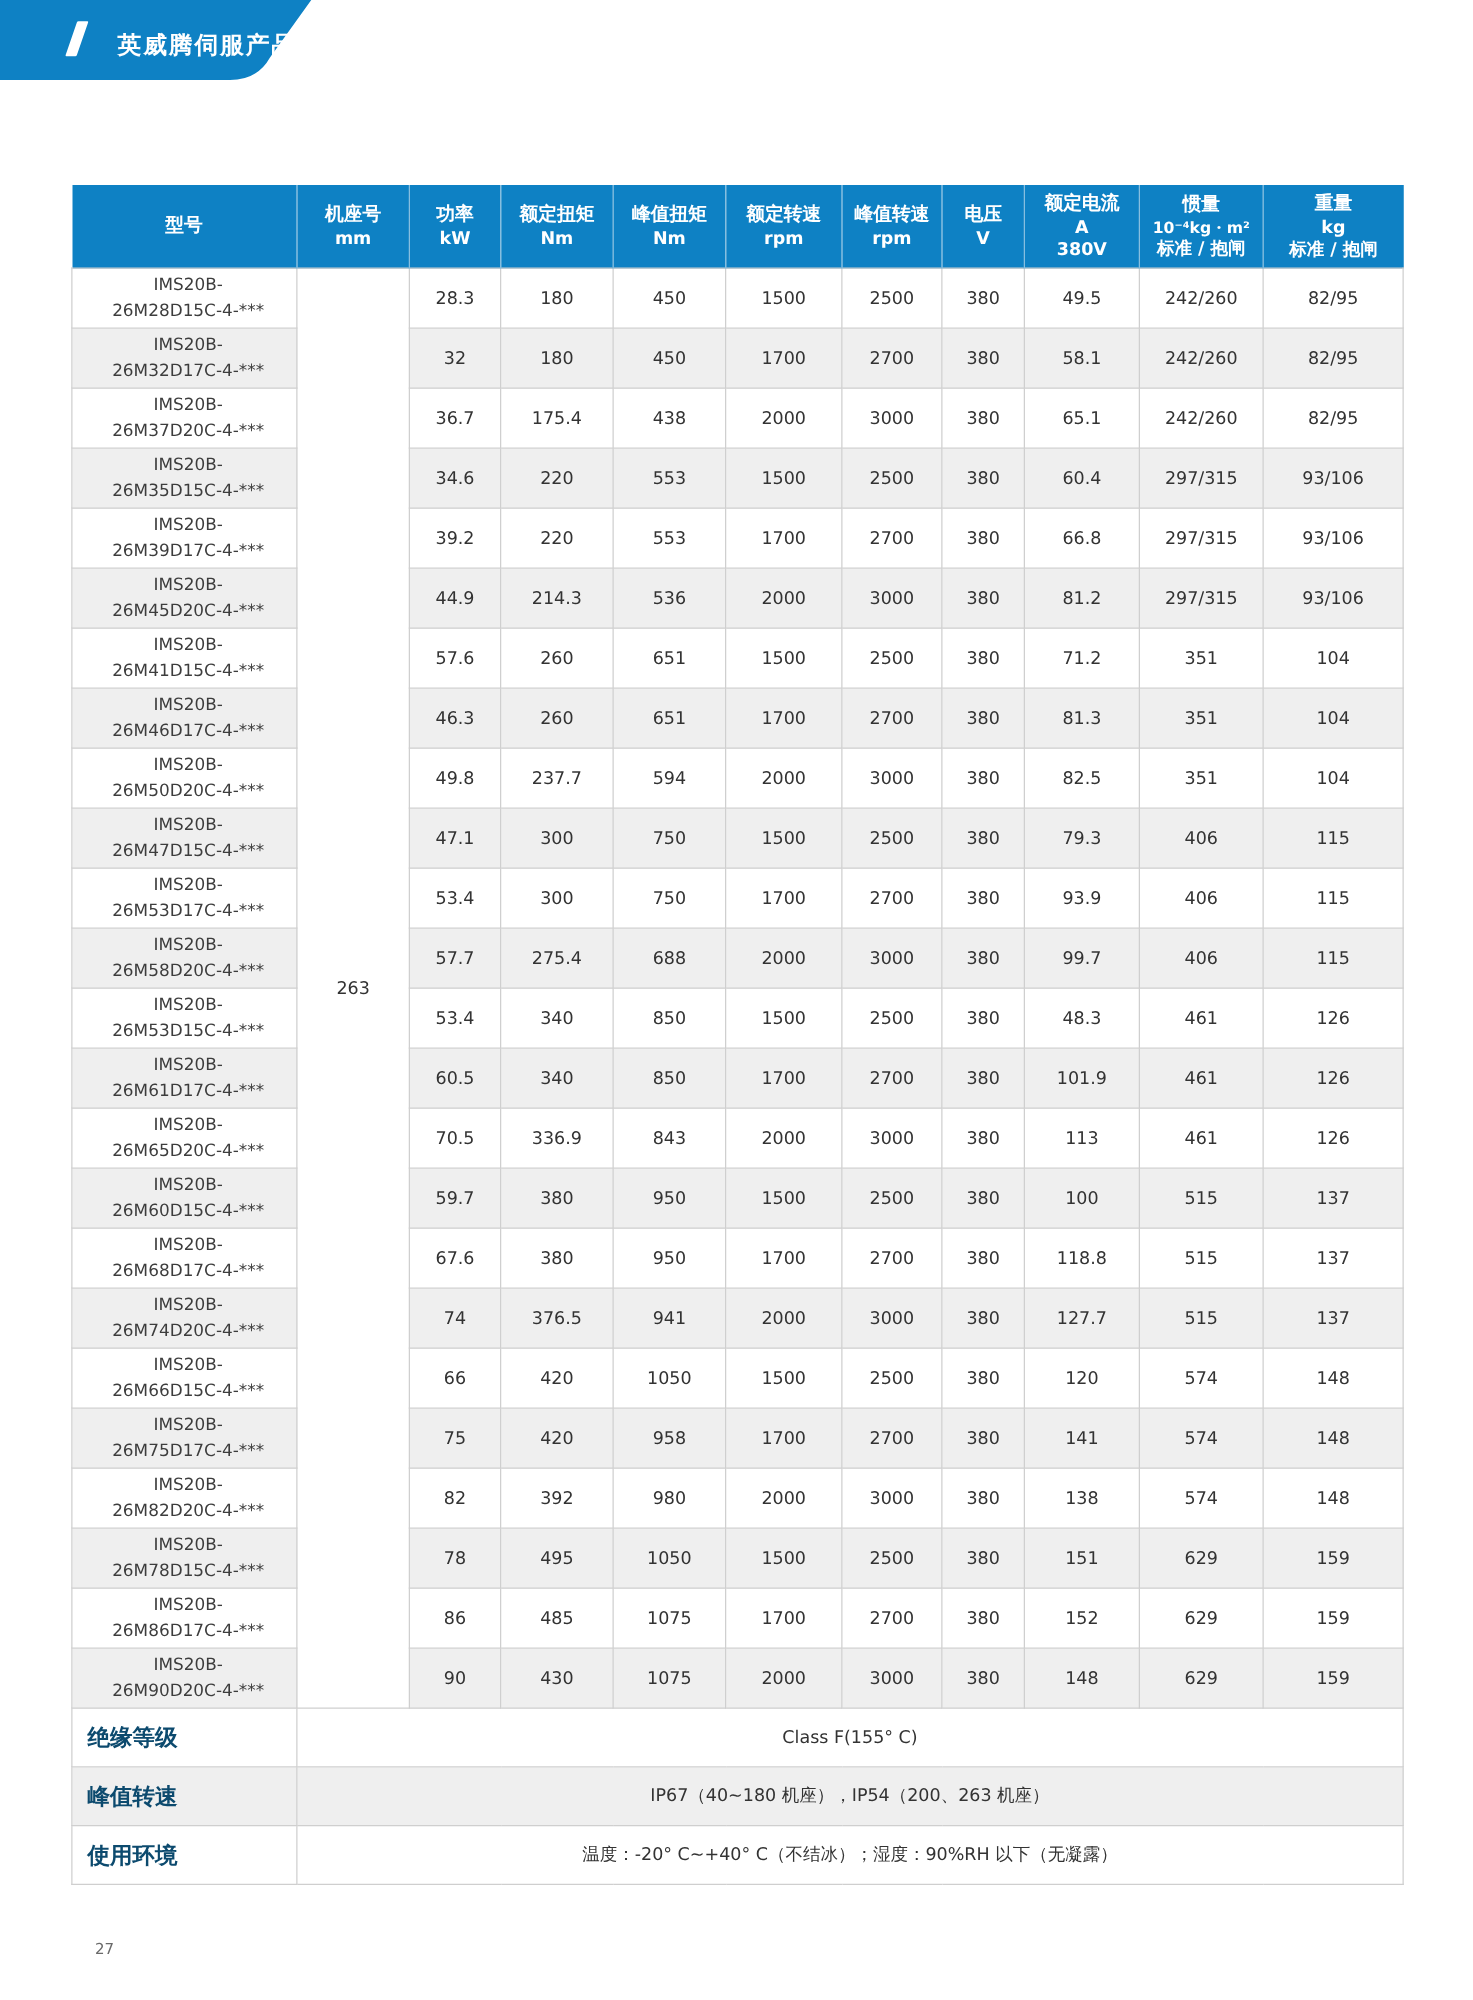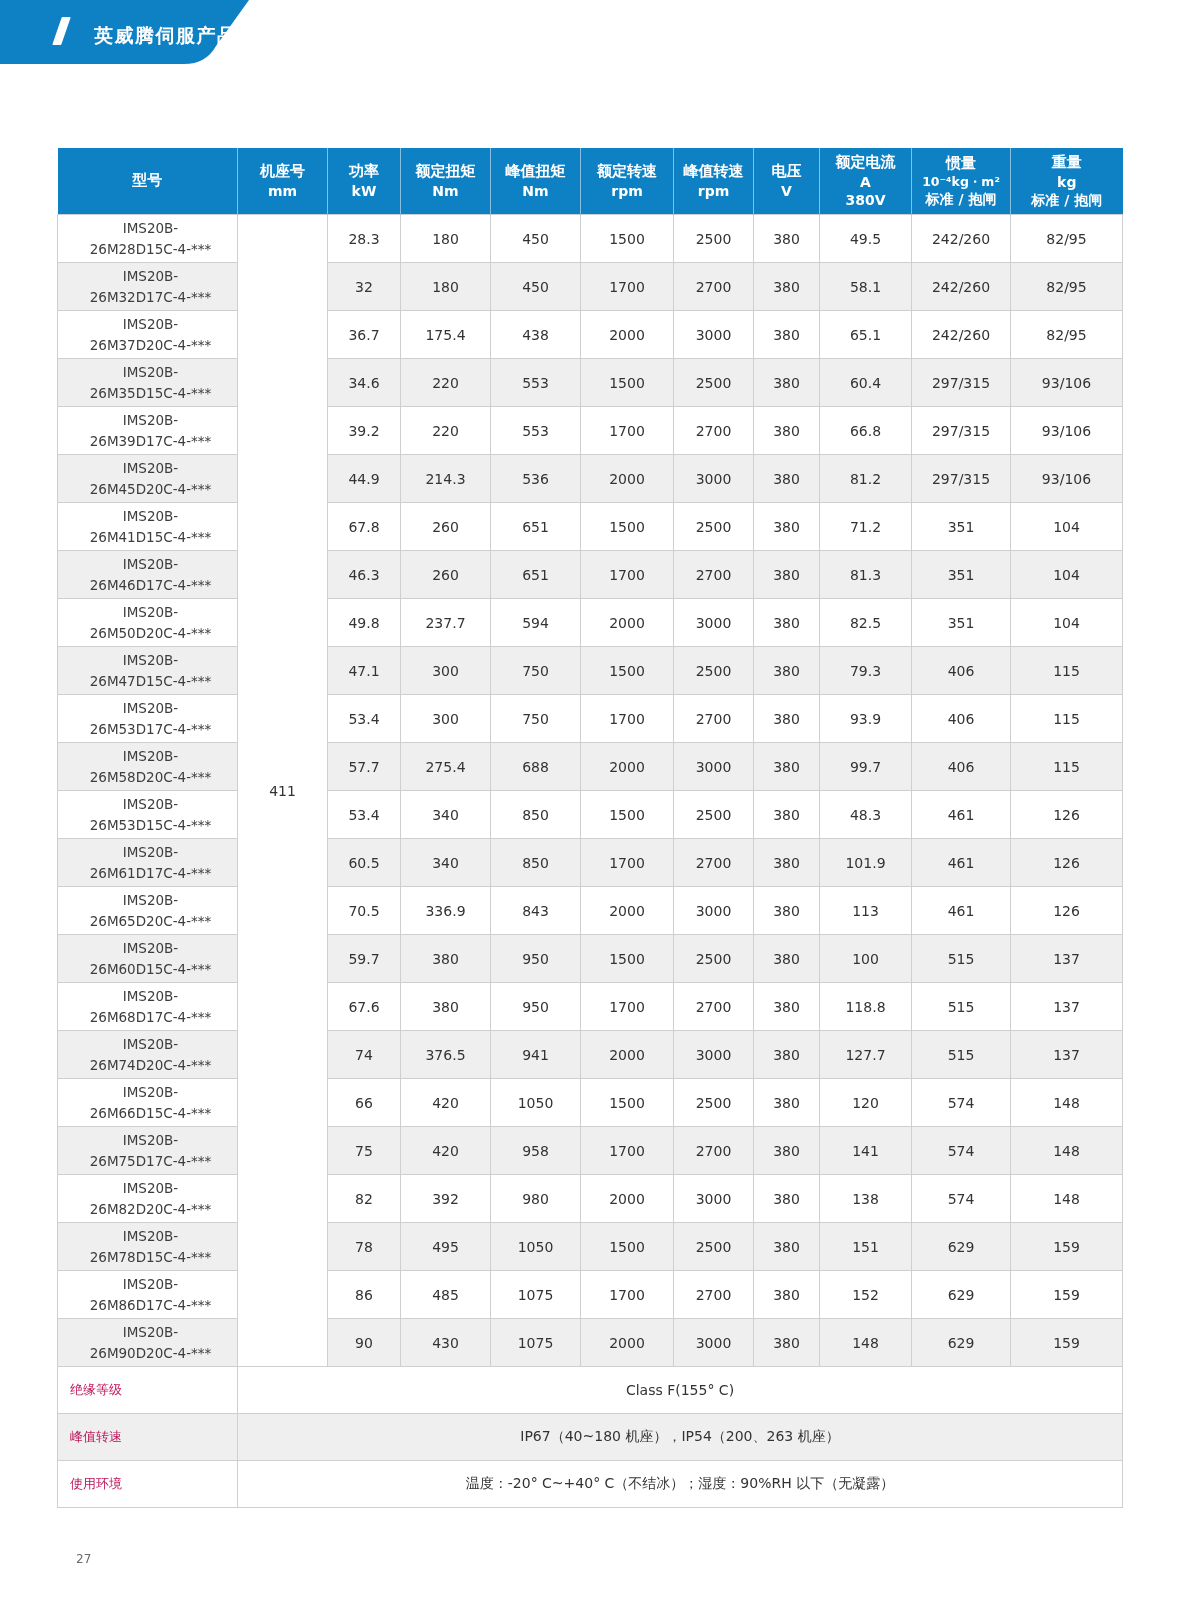--- a/index.html
+++ b/index.html
@@ -37,21 +37,21 @@
     border:1px solid #cfcfcf;color:#333333;font-size:14px;
     text-align:center;vertical-align:middle;height:47px;padding:0 3px;
     background:#ffffff;
   }
   .spec tbody tr.alt td{background:#efefef;}
   .spec td.model{
     text-align:center;padding-left:9px;font-size:13.5px;line-height:1.55;color:#3d3d3d;
   }
   .spec td.frame{background:#ffffff;font-size:14px;}
   .spec tr.foot td{height:46px;}
-  .spec tr.foot td.flabel{text-align:left;padding-left:12px;font-size:13px;color:#be185d;}
+  .spec tr.foot td.flabel{text-align:left;padding-left:12px;font-size:18px;color:#0c4a6e;font-weight:bold;}
   .spec tr.foot.alt td{background:#efefef;}
   
   .page-number{
     position:absolute;left:76px;top:1552px;font-size:12px;color:#6a6a6a;
   }
 </style>
 </head>
 <body>
 
 <div class="banner">
@@ -125,21 +125,21 @@
           <span class="hl hl-unit">标准 / 抱闸</span>
         </th>
       </tr>
     </thead>
   <tbody>
       <tr>
         <td class="model">
           <div>IMS20B-</div>
           <div>26M28D15C-4-***</div>
         </td>
-        <td class="frame" rowspan="24">411</td>
+        <td class="frame" rowspan="24">263</td>
         <td>28.3</td>
         <td>180</td>
         <td>450</td>
         <td>1500</td>
         <td>2500</td>
         <td>380</td>
         <td>49.5</td>
         <td>242/260</td>
         <td>82/95</td>
       </tr>
@@ -216,21 +216,21 @@
         <td>380</td>
         <td>81.2</td>
         <td>297/315</td>
         <td>93/106</td>
       </tr>
       <tr>
         <td class="model">
           <div>IMS20B-</div>
           <div>26M41D15C-4-***</div>
         </td>
-        <td>67.8</td>
+        <td>57.6</td>
         <td>260</td>
         <td>651</td>
         <td>1500</td>
         <td>2500</td>
         <td>380</td>
         <td>71.2</td>
         <td>351</td>
         <td>104</td>
       </tr>
       <tr class="alt">

